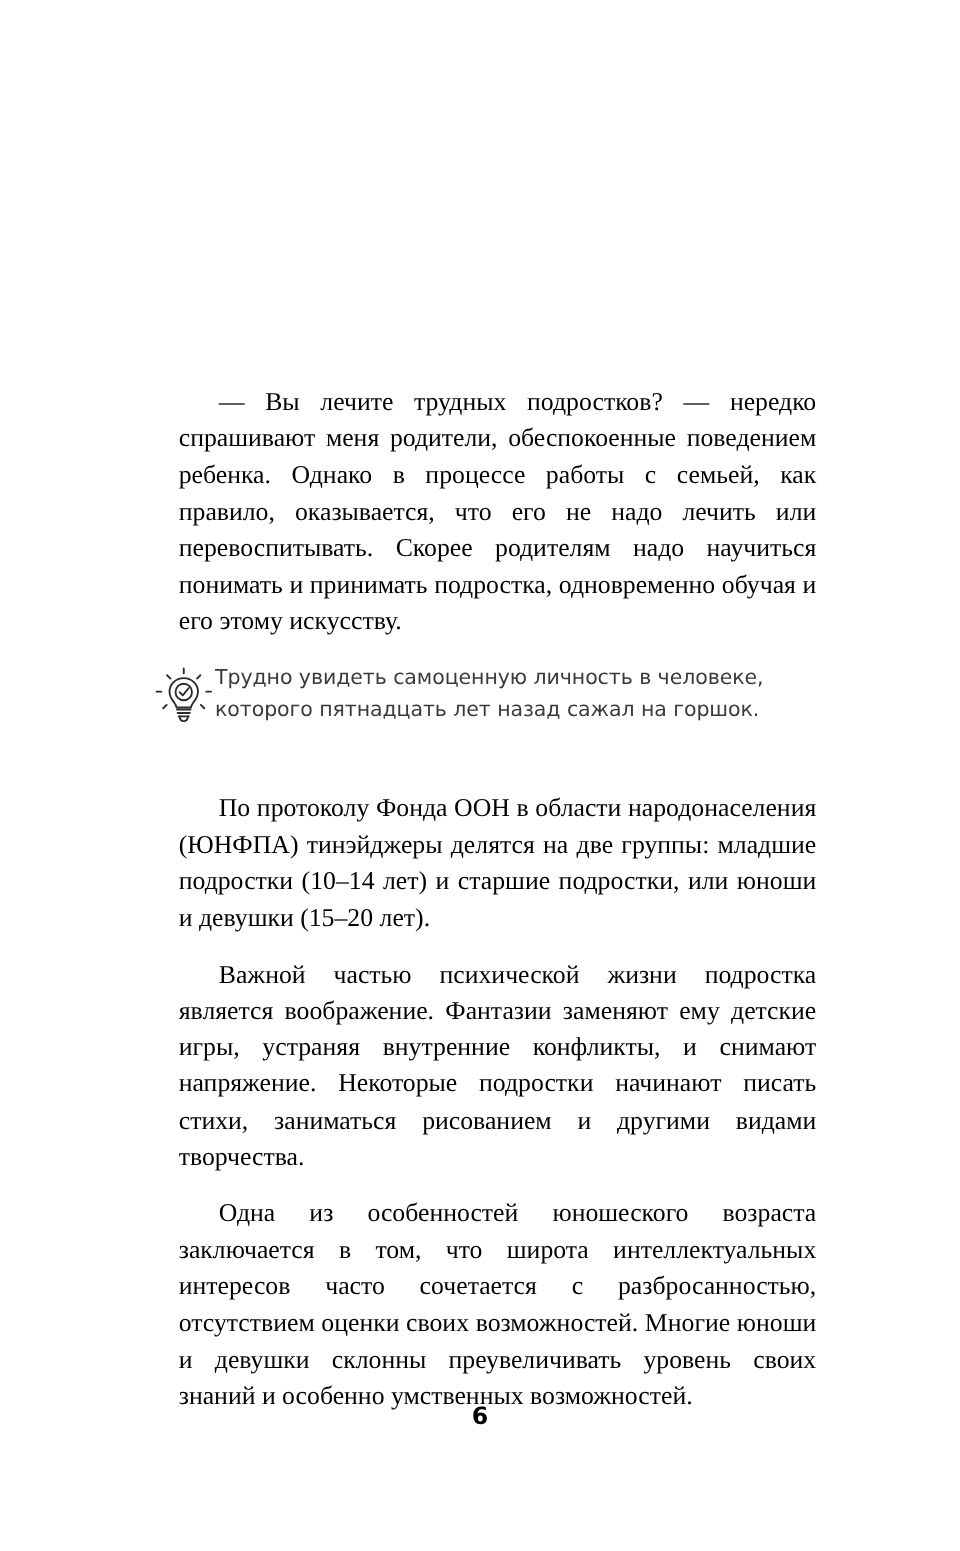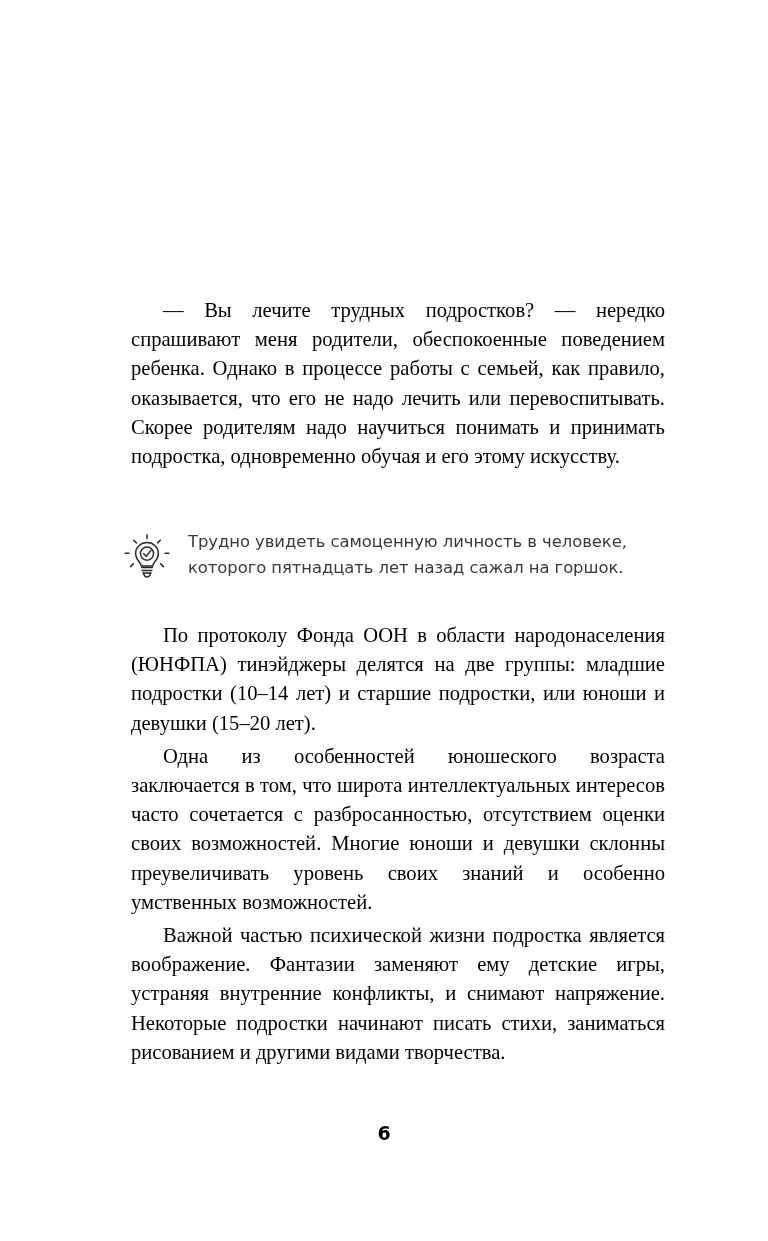--- a/index.html
+++ b/index.html
@@ -28,21 +28,21 @@
 
   
   .text-column {
     position: absolute;
     left: 127px;
     top: 292px;
     width: 542px;
   }
 
   .body-paragraph {
-    margin: 4px;
+    margin: 16px;
     font-family: "Liberation Serif", "DejaVu Serif", serif;
     font-size: 20.6px;
     line-height: 29.2px;
     text-align: justify;
     text-indent: 32px;
     color: #000000;
     hyphens: manual;
     -webkit-hyphens: manual;
   }
 
@@ -51,21 +51,20 @@
   }
 
   
   .callout {
     position: absolute;
     left: 122px;
     top: 529px;
     width: 548px;
     display: flex;
     align-items: flex-start;
-    gap: 16px;
   }
 
   .callout-icon {
     flex: 0 0 auto;
     width: 50px;
     height: 52px;
     margin-top: 3px;
   }
 
   .callout-icon svg {
@@ -136,19 +135,19 @@
         <path d="M46.8 21.3 L43.0 21.3"></path>
         <path d="M8.6 34.6 L11.3 31.9"></path>
         <path d="M41.4 34.6 L38.7 31.9"></path>
       </svg>
     </span>
     <span class="callout-text">Трудно увидеть самоценную личность в человеке, которого пятнадцать лет назад сажал на горшок.</span>
   </div>
 
   <div class="text-column-two">
     <p class="body-paragraph last-line-left">По протоколу Фонда ООН в области народонаселения (ЮНФПА) тинэйджеры делятся на две группы: младшие подростки (10–14 лет) и старшие подростки, или юноши и девушки (15–20 лет).</p>
+    <p class="body-paragraph last-line-left">Важной частью психической жизни подростка является воображение. Фантазии заменяют ему детские игры, устраняя внутренние конфликты, и снимают напряжение. Некоторые подростки начинают писать стихи, заниматься рисованием и другими видами творчества.</p>
     <p class="body-paragraph last-line-left">Одна из особенностей юношеского возраста заключается в том, что широта интеллектуальных интересов часто сочетается с разбросанностью, отсутствием оценки своих возможностей. Многие юноши и девушки склонны преувеличивать уровень своих знаний и особенно умственных возможностей.</p>
-    <p class="body-paragraph last-line-left">Важной частью психической жизни подростка является воображение. Фантазии заменяют ему детские игры, устраняя внутренние конфликты, и снимают напряжение. Некоторые подростки начинают писать стихи, заниматься рисованием и другими видами творчества.</p>
   </div>
 
   <div class="page-number">6</div>
 
 </div>
 
 </body></html>

